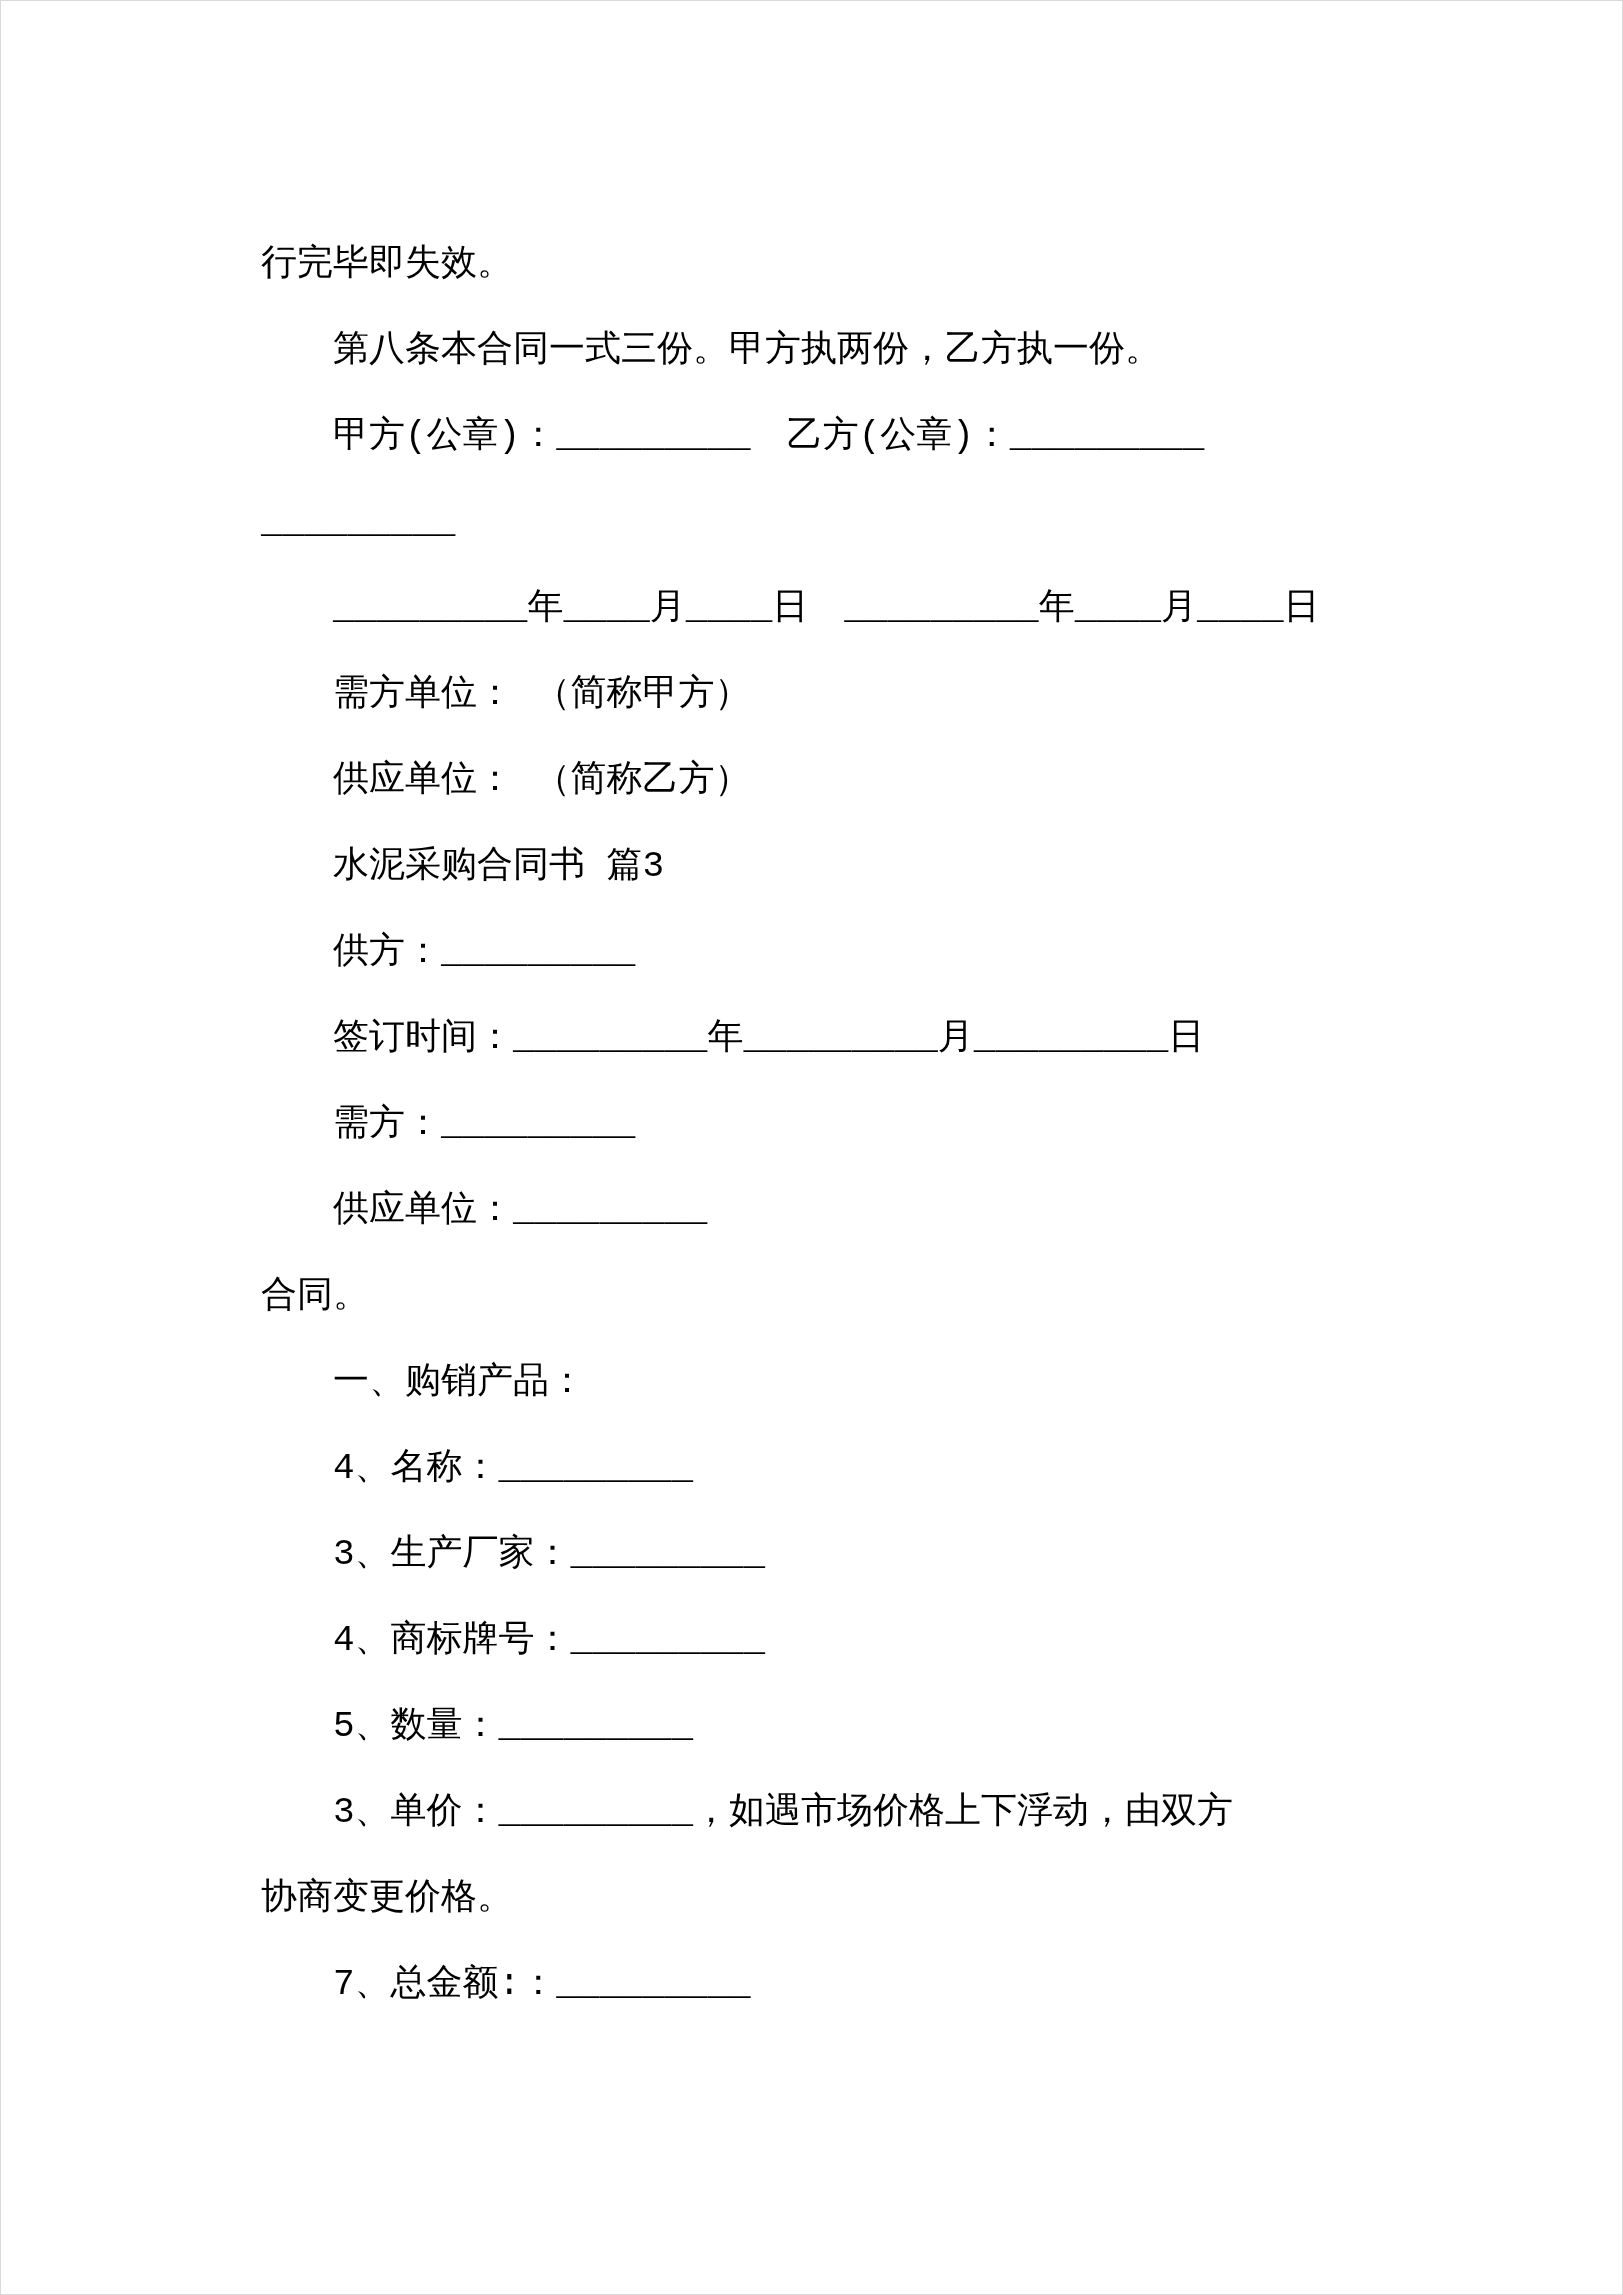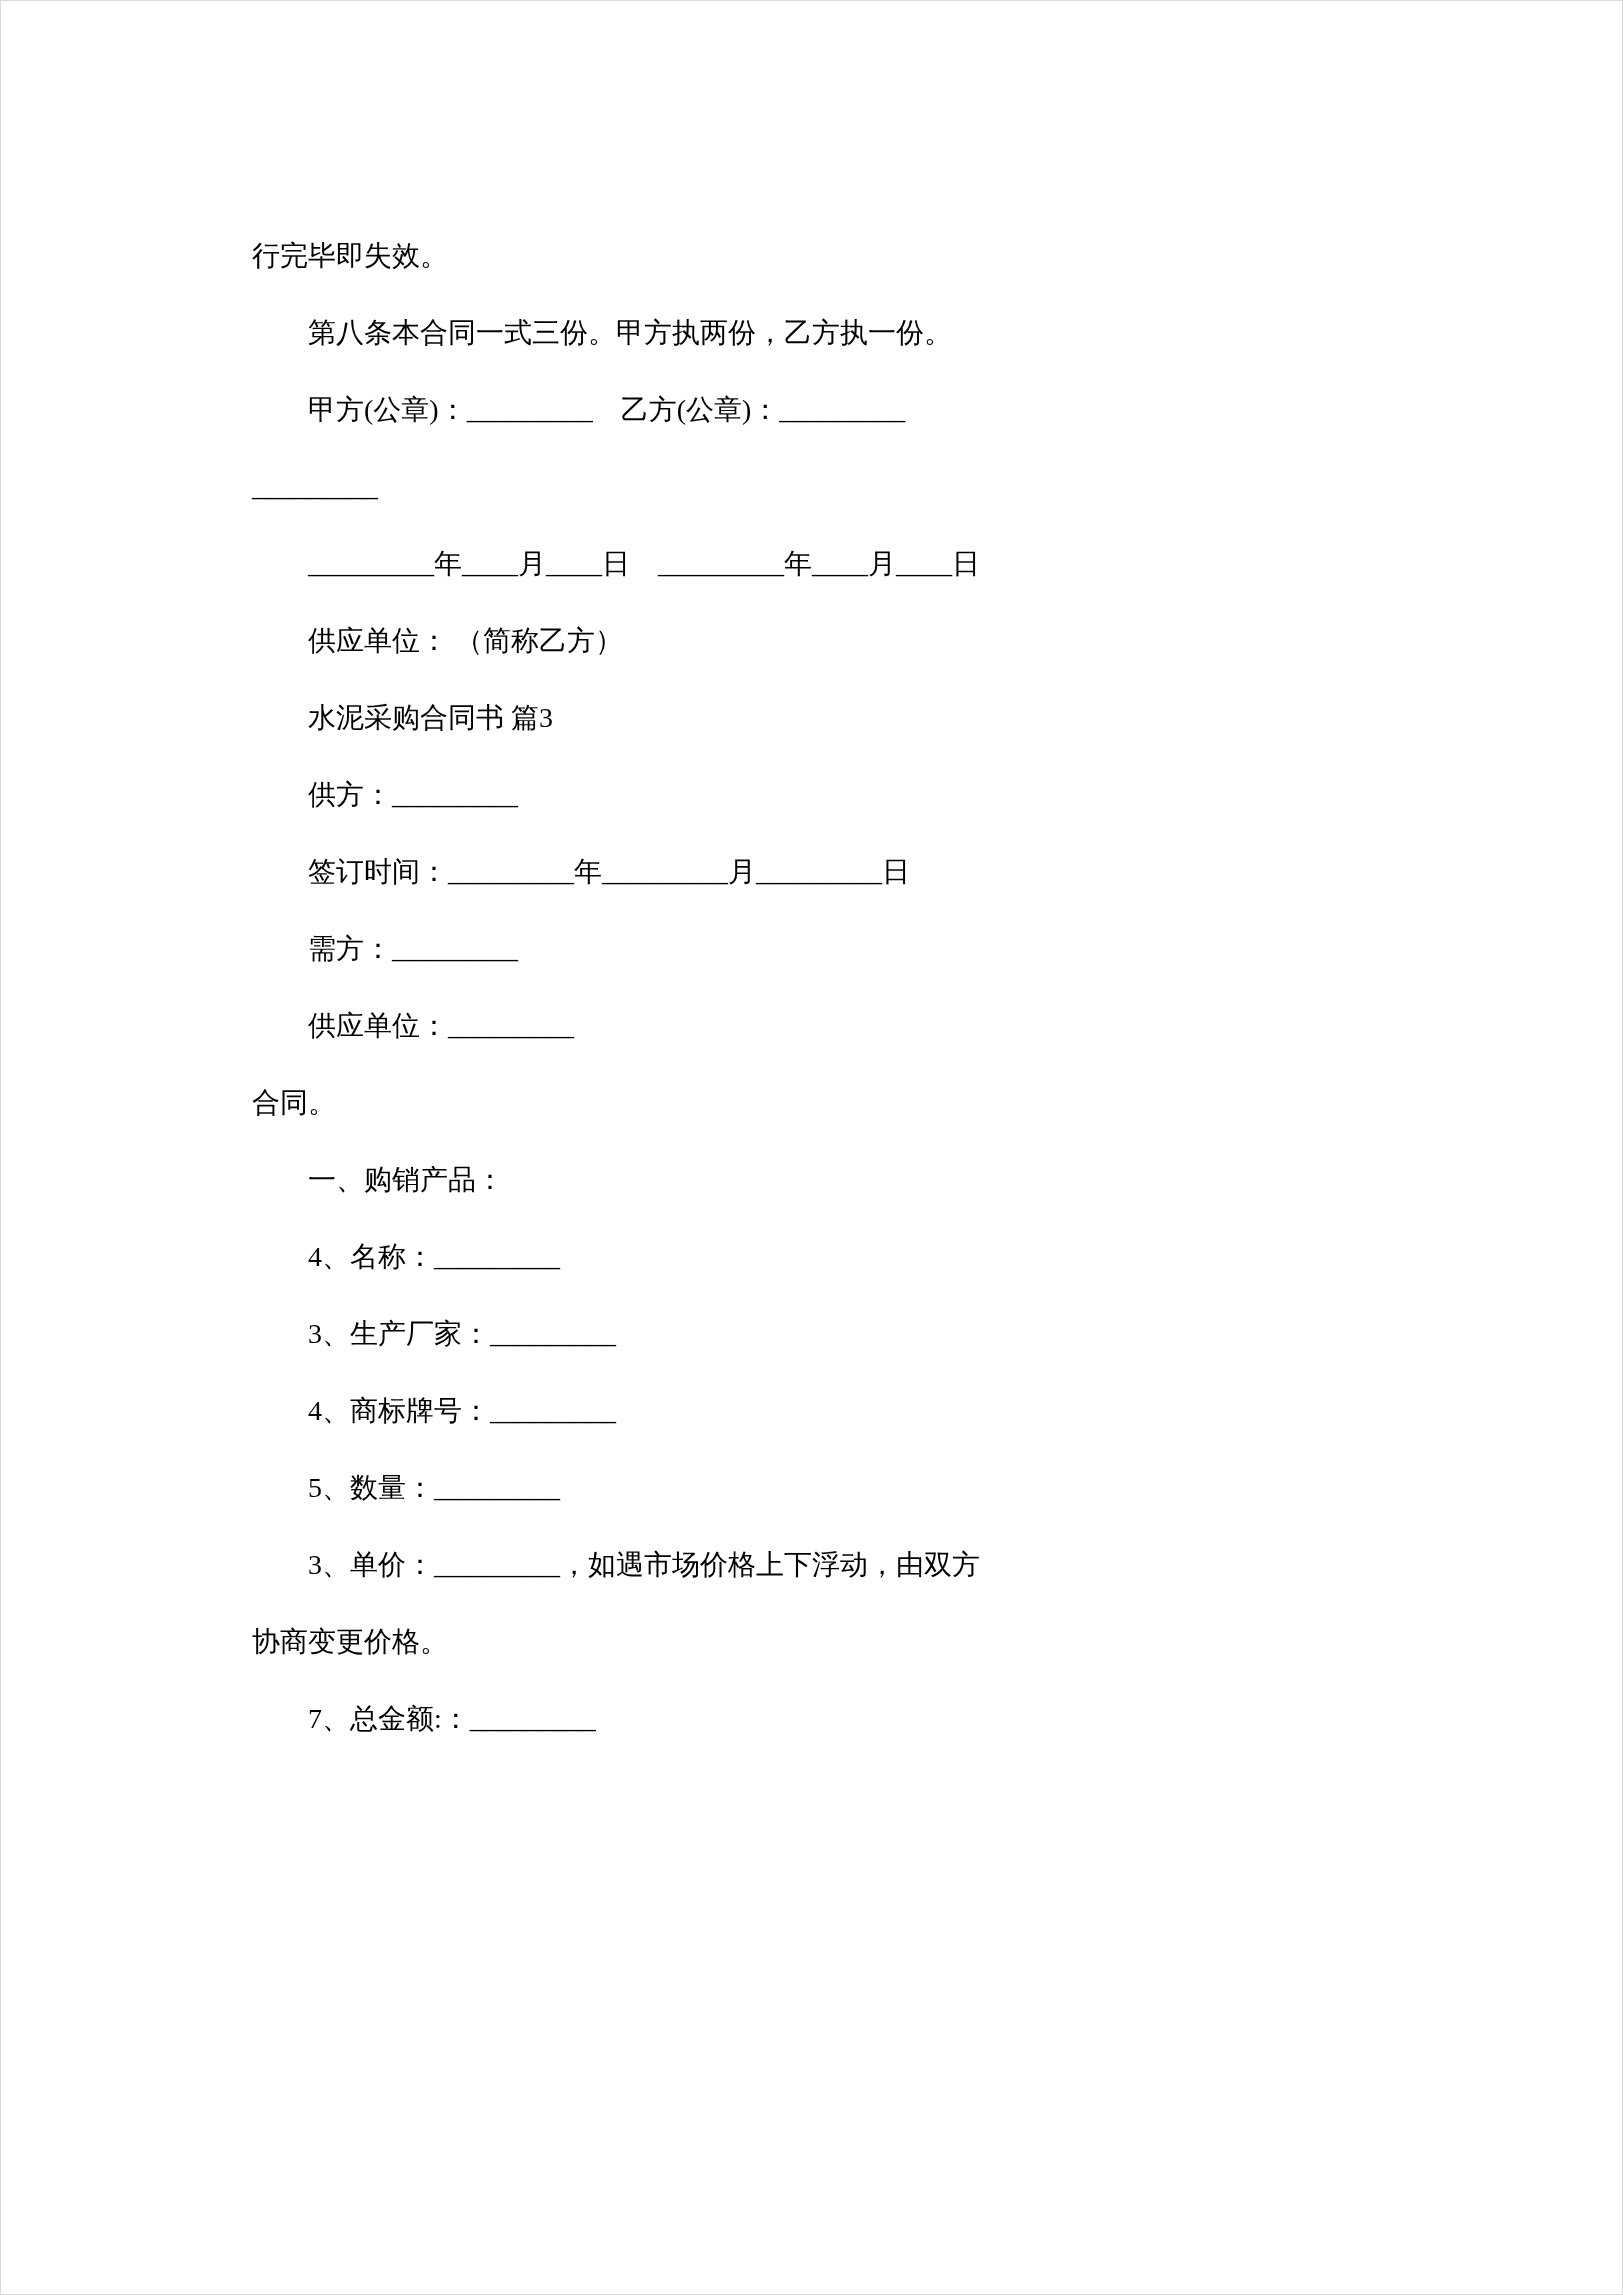--- a/index.html
+++ b/index.html
@@ -12,40 +12,41 @@
   }
   .page {
     width: 1623px;
     height: 2295px;
     background: var(--page-bg, #ffffff);
     border: 1.1px solid var(--page-border, #d9d9d9);
     padding: 216px 236px 0 251px;
     overflow: hidden;
   }
   .line {
-    margin: 0;
-    font-size: 28px;
+    margin: 9px;
+    font-size: 36px;
     line-height: 77px;
     color: var(--text-color, #000000);
     white-space: pre;
-    font-family: Liberation Serif, serif;
+    font-family: Liberation Mono, monospace;
   }
   .line.indent {
     text-indent: 2em;
   }
 </style>
 </head>
 <body>
 
 <div class="page" id="doc">
     <p class="line">行完毕即失效。</p>
     <p class="line indent">第八条本合同一式三份。甲方执两份，乙方执一份。</p>
     <p class="line indent">甲方(公章)：_________　乙方(公章)：_________</p>
     <p class="line">_________</p>
     <p class="line indent">_________年____月____日　_________年____月____日</p>
+    <p class="line indent">需方单位： （简称甲方）</p>
     <p class="line indent">供应单位： （简称乙方）</p>
     <p class="line indent">水泥采购合同书 篇3</p>
     <p class="line indent">供方：_________</p>
     <p class="line indent">签订时间：_________年_________月_________日</p>
     <p class="line indent">需方：_________</p>
     <p class="line indent">供应单位：_________</p>
     <p class="line">合同。</p>
     <p class="line indent">一、购销产品：</p>
     <p class="line indent">4、名称：_________</p>
     <p class="line indent">3、生产厂家：_________</p>

